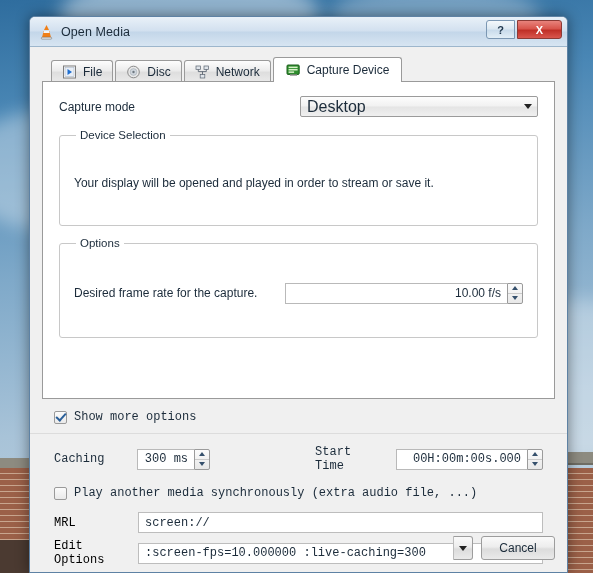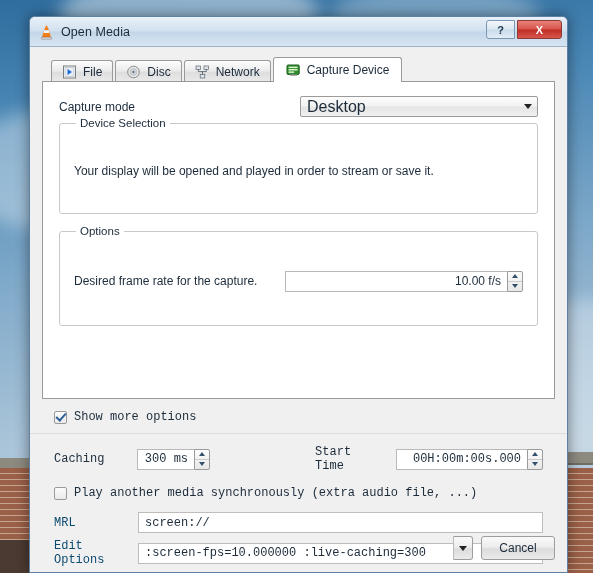--- a/index.html
+++ b/index.html
@@ -124,21 +124,21 @@
   }
 
   fieldset.group {
     border: 1px solid #c8c8c8; border-radius: 3px;
     margin: 0; padding: 0 14px;
     background: #fff;
   }
   fieldset.group legend {
     font-size: 11.5px; color: #1b2b3a; padding: 0 4px; margin-left: 2px;
   }
-  #devgroup { height: 97px; }
+  #devgroup { height: 97px; margin-top: 12px; }
   #optgroup { height: 101px; margin-top: 11px; }
   .group-inner { display: flex; align-items: center; height: 100%; }
   .spin {
     display: flex; align-items: stretch; height: 21px;
   }
   .spin .val {
     border: 1px solid #b9b9b9; border-right: none; background: #fff;
     display: flex; align-items: center; justify-content: flex-end;
     padding-right: 6px; font-size: 12px; color: #1b2b3a;
   }
@@ -173,21 +173,21 @@
   }
   .chk.checked::after {
     content: ""; display: block;
     width: 4px; height: 8px; margin-top: -2px;
     border: solid #2a5f99; border-width: 0 2px 2px 0;
     transform: rotate(42deg);
   }
   #arrow-annotation { position: absolute; left: 159px; top: 386px; }
   .hsep { height: 1px; background: #dcdcdc; margin: 0 -12px; }
 
-  .mrl-label { width: 84px; font-size: 12px; color: #0c4a6e; }
+  .mrl-label { width: 84px; font-size: 12px; color: #000000; }
   .wide-input {
     flex: 1; height: 21px; border: 1px solid #bdbdbd; background: #fff;
     display: flex; align-items: center; padding-left: 6px;
     font-size: 12px; color: #1b2b3a;
   }
 
   
   #footer {
     position: absolute; right: 12px; bottom: 12px;
     display: flex; align-items: center; gap: 8px;

